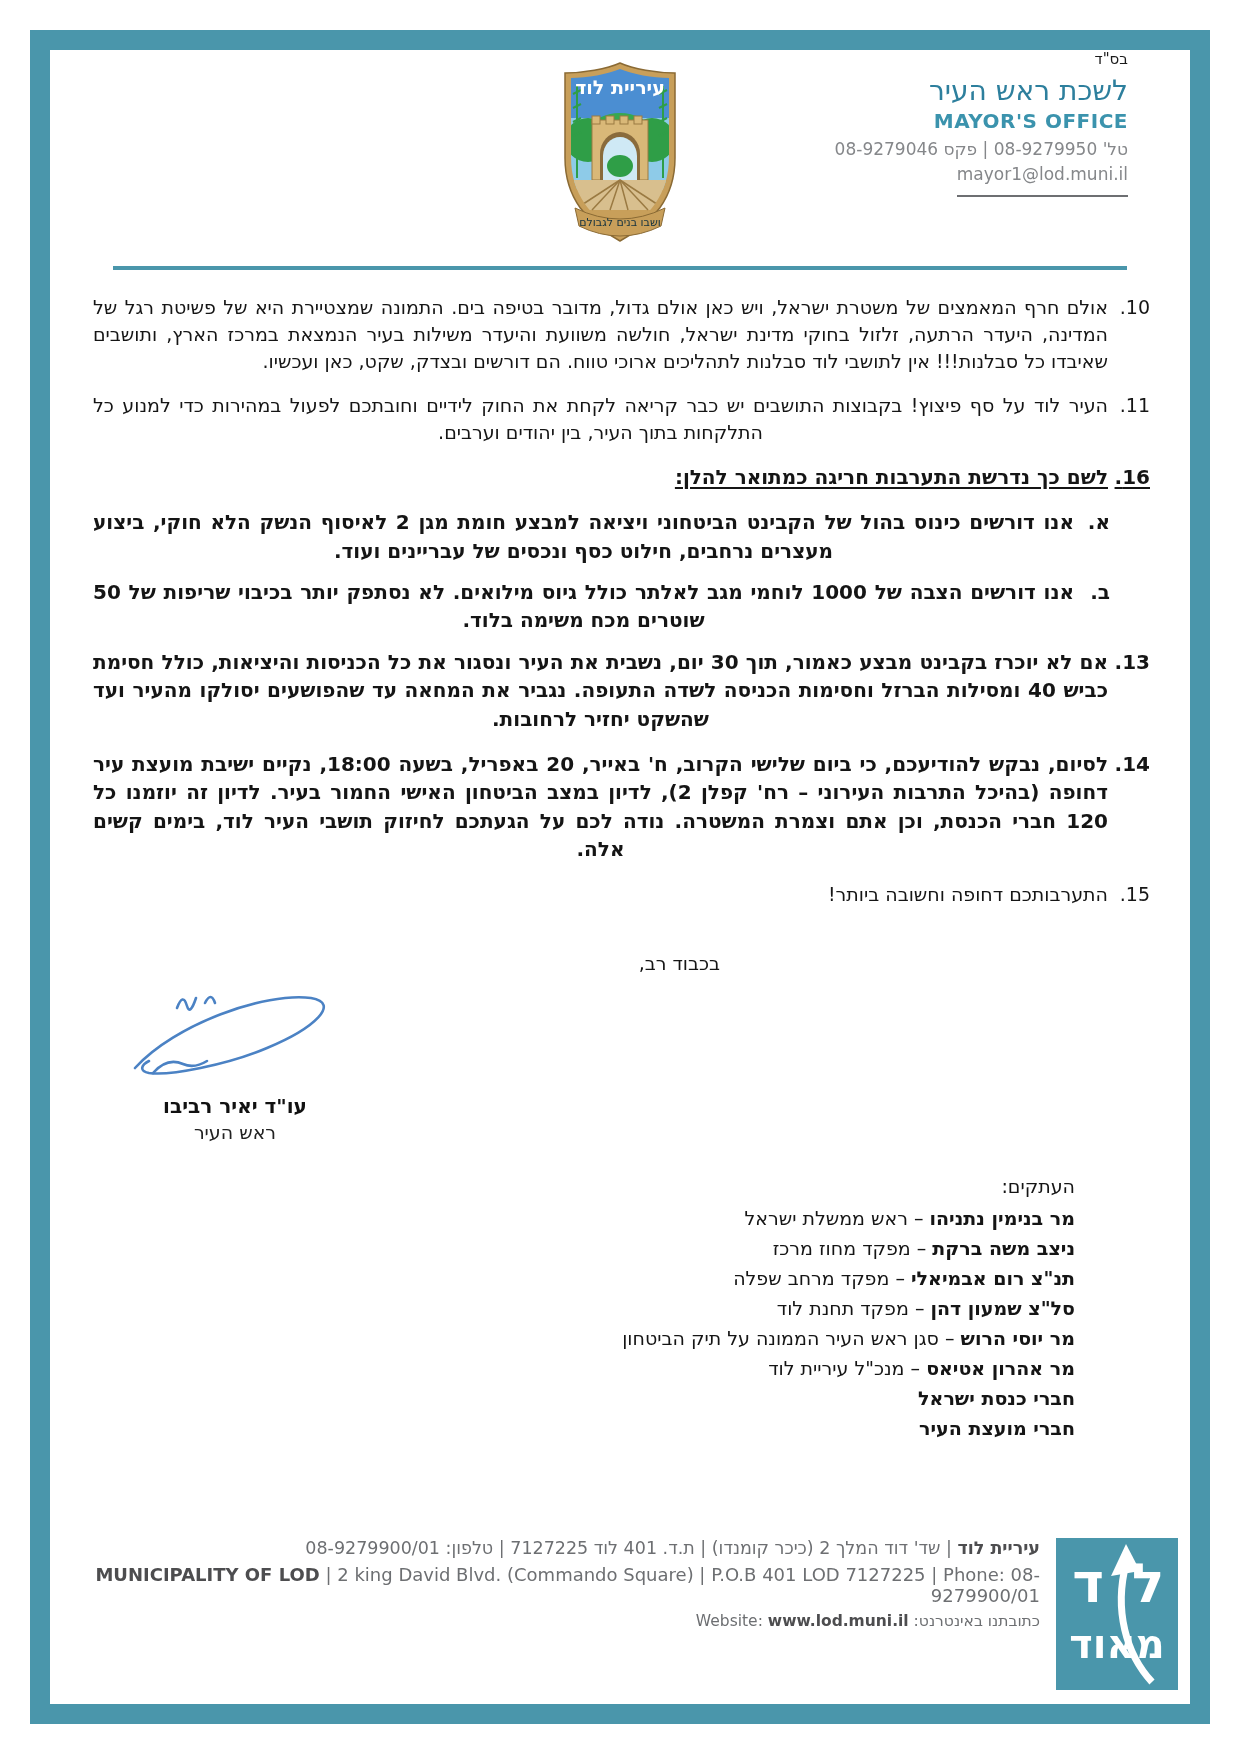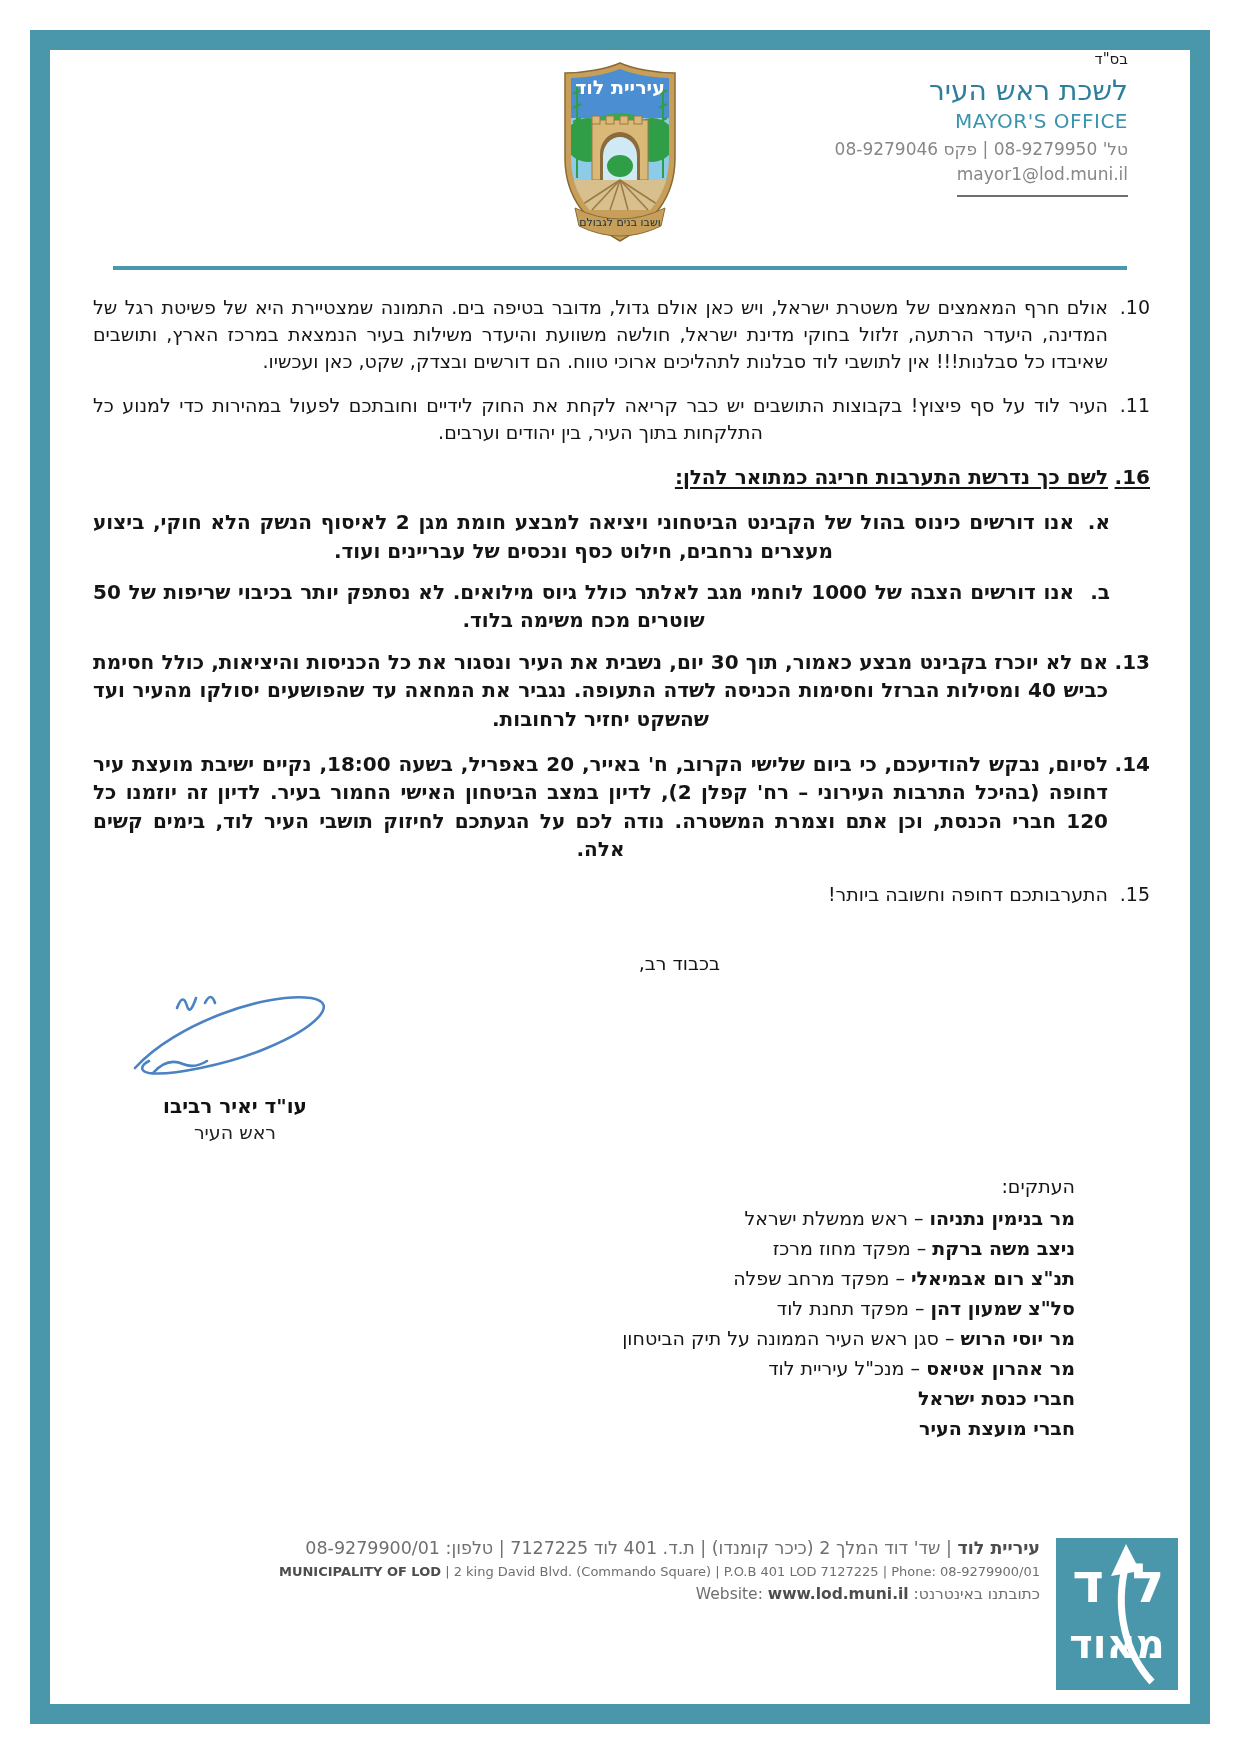--- a/index.html
+++ b/index.html
@@ -7,21 +7,21 @@
         font-family:"DejaVu Sans", sans-serif;}
   .frame{position:absolute;top:30px;left:30px;right:30px;bottom:30px;border:20px solid #4a96ab;}
   .content{position:absolute;top:50px;left:50px;right:50px;bottom:50px;}
 
   
   .header{position:relative;height:202px;}
   .emblem{position:absolute;left:50%;top:10px;transform:translateX(-50%);}
   .contact{position:absolute;right:62px;top:0;text-align:right;direction:rtl;}
   .besad{font-size:15px;color:#1a1a1a;margin-bottom:8px;}
   .office-he{font-size:28px;font-weight:normal;color:#2d7f9d;line-height:1.1;}
-  .office-en{font-size:20px;font-weight:normal;color:#3b93ad;letter-spacing:.5px;margin-top:2px;}
+  .office-en{font-size:20px;font-weight:bold;color:#3b93ad;letter-spacing:.5px;margin-top:2px;}
   .phone{font-size:17px;color:#85878a;margin-top:6px;}
   .email{display:inline-block;font-size:17px;color:#85878a;text-decoration:none;
          border-bottom:2px solid #6d6f72;margin-top:5px;padding-bottom:11px;}
   .divider{height:4px;background:#4a96ab;margin:14px 63px 0 63px;}
 
   
   .letter{direction:rtl;margin:24px 40px 0 43px;color:#151515;font-size:19px;}
   .item{display:flex;gap:6px;margin-bottom:17px;line-height:1.42;}
   .item .num{flex:0 0 36px;}
   .item .txt{flex:1;text-align:justify;}
@@ -38,21 +38,21 @@
 
   .copies{direction:rtl;margin:28px 115px 0 0;font-size:19px;color:#151515;line-height:30px;}
   .copies .heading{margin-bottom:2px;}
   .copy-row b{font-size:19px;}
 
   
   .footer{position:absolute;left:0;right:12px;bottom:14px;display:flex;justify-content:flex-end;align-items:flex-start;gap:16px;}
   .footer-text{text-align:right;direction:rtl;color:#6d6f72;}
   .f-he{font-size:17.5px;}
   .f-he b{color:#4d4d4f;}
-  .f-en{font-size:13px;direction:ltr;margin-top:6px;}
+  .f-en{font-size:18px;direction:ltr;margin-top:6px;}
   .f-en b{color:#4d4d4f;}
   .f-web{font-size:15.5px;margin-top:6px;}
   .f-web b{color:#4d4d4f;}
   .lod-logo{width:122px;height:152px;background:#4a96ab;flex:0 0 auto;}
 </style>
 </head>
 <body>
 
 <div class="page">
   <div class="frame"></div>

